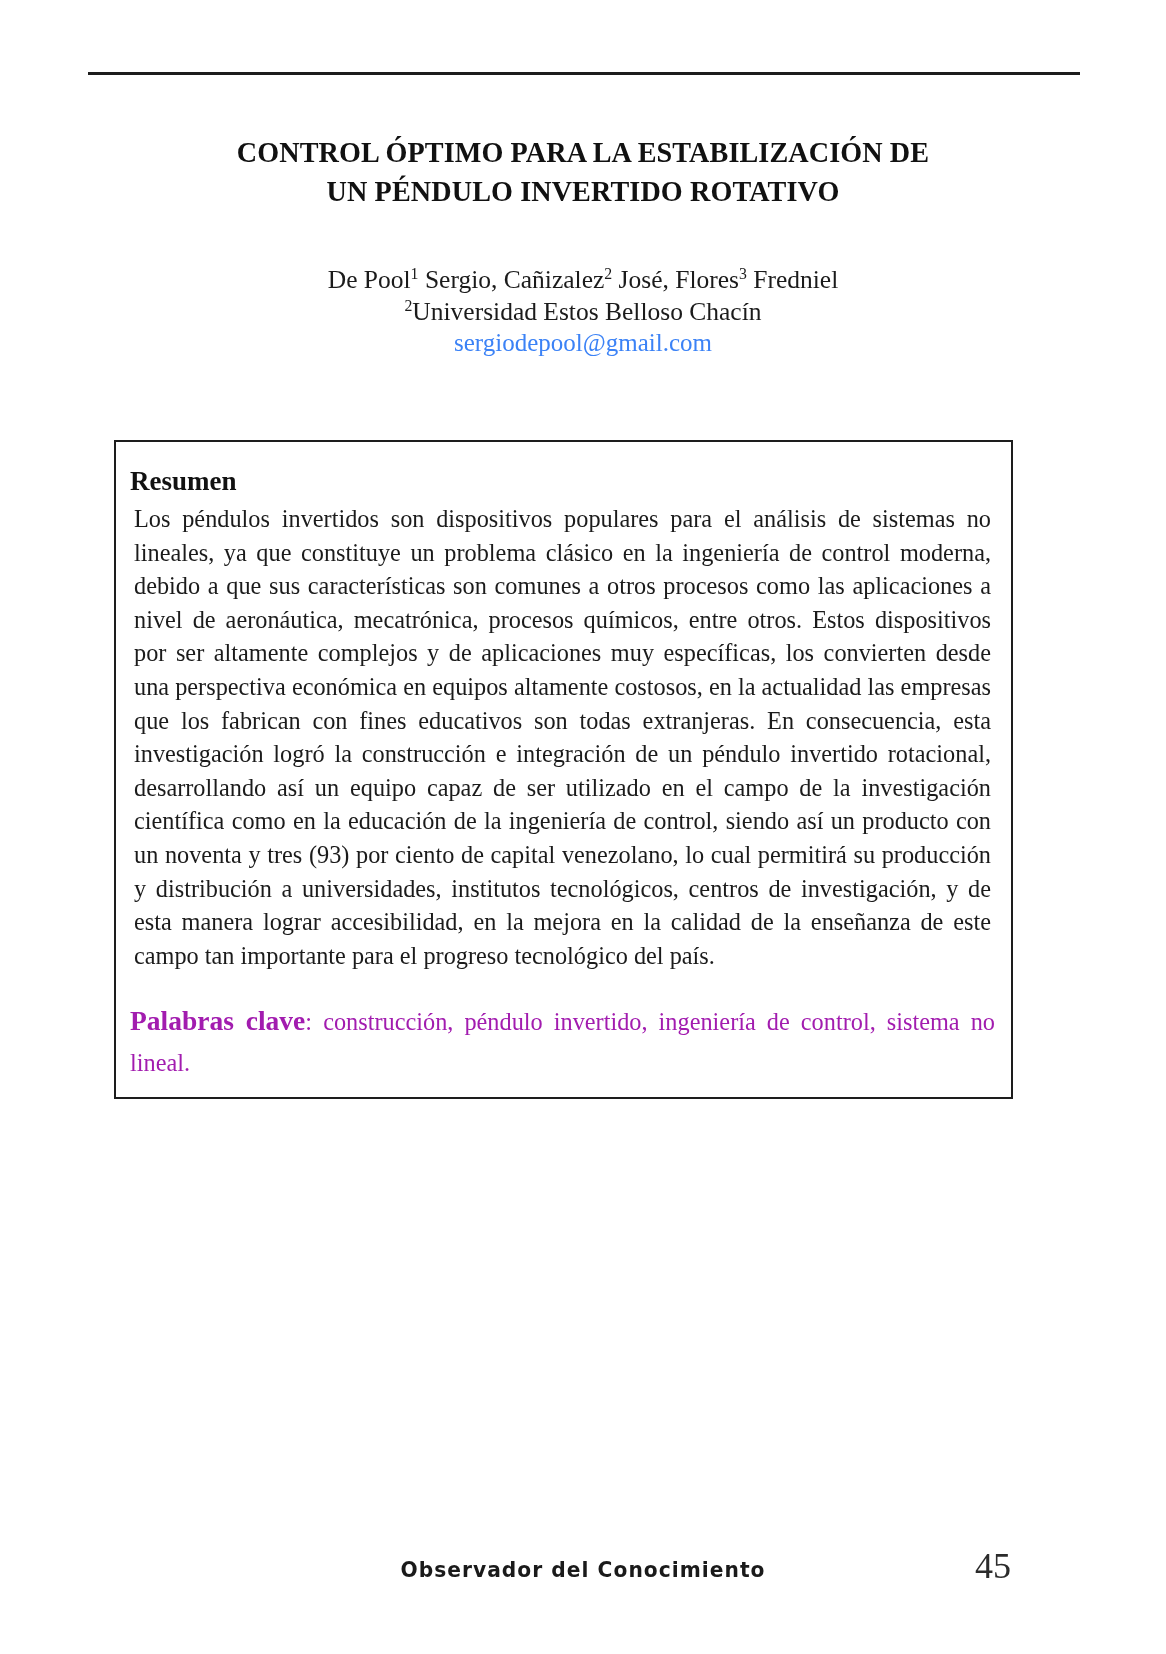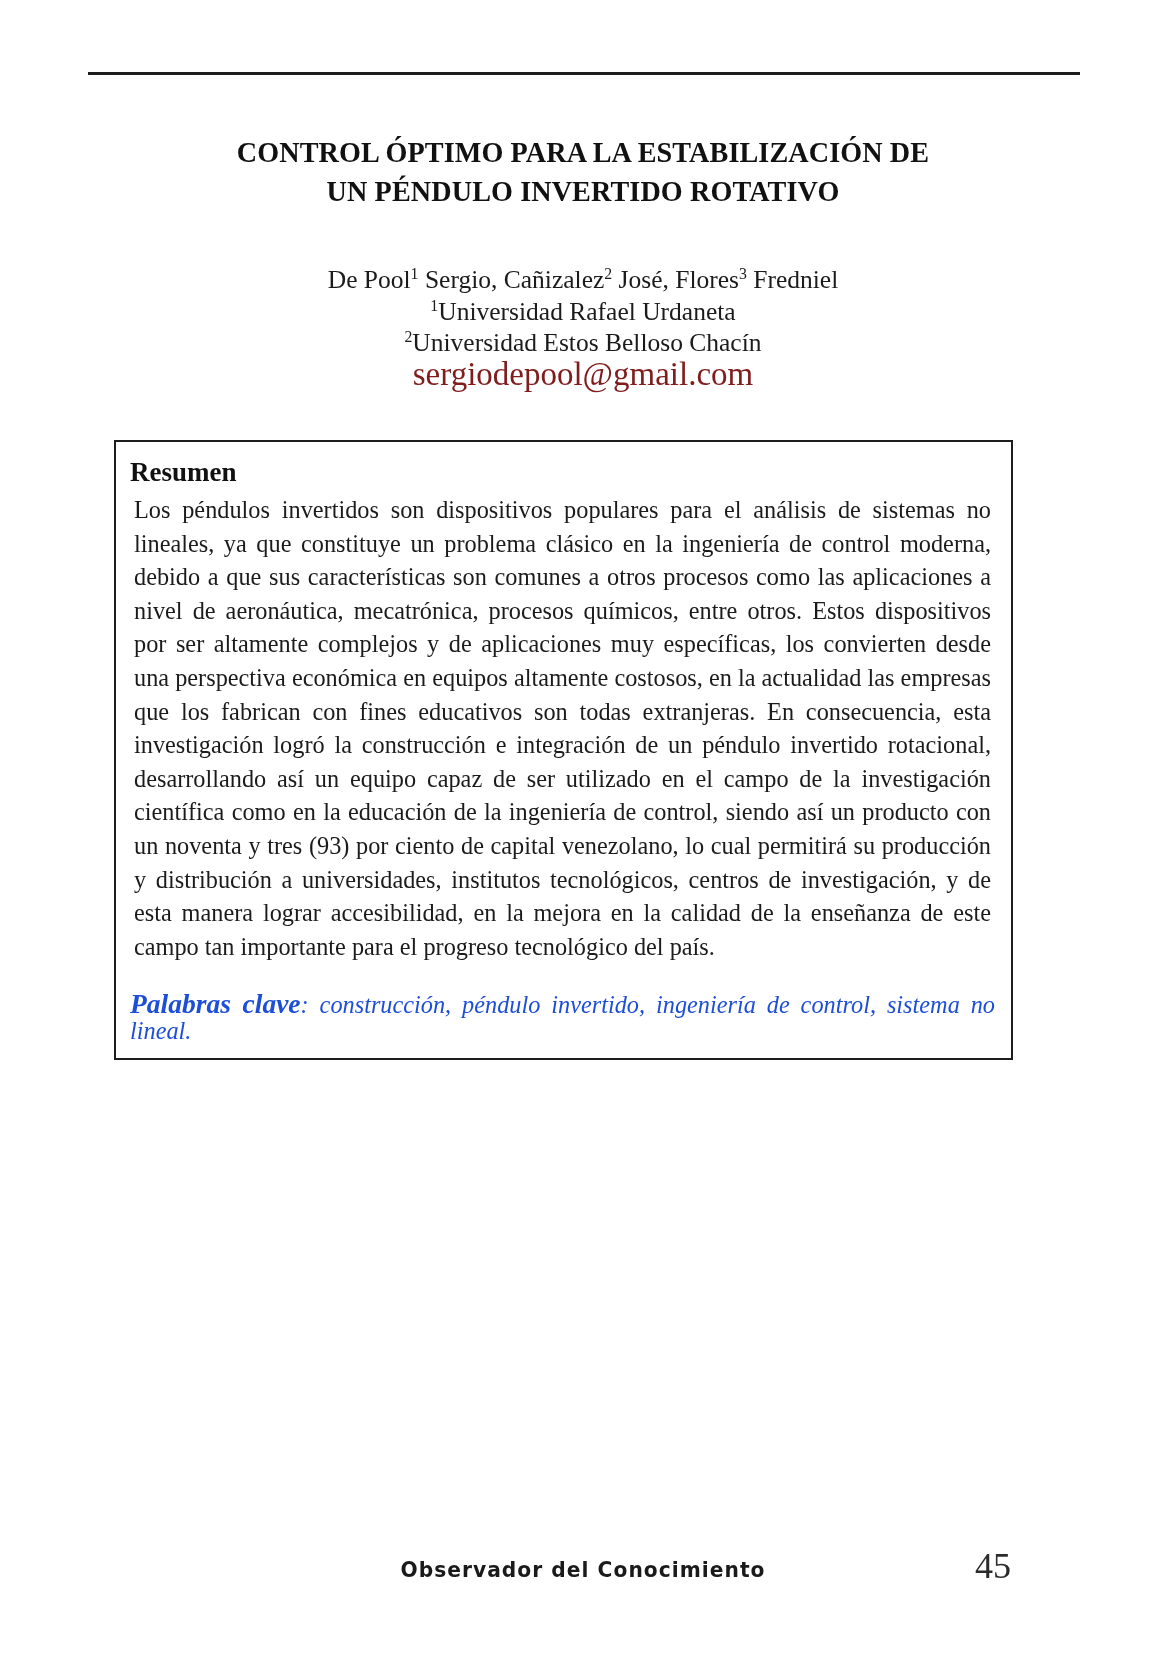--- a/index.html
+++ b/index.html
@@ -65,58 +65,57 @@
     font-size: 25.5px;
     line-height: 31.6px;
     color: #1b1b1b;
   }
   .author-line sup {
     font-size: 0.62em;
     vertical-align: super;
     line-height: 0;
   }
   .email-line {
-    font-size: 33px;
+    font-size: 25px;
     line-height: 31.6px;
-    color: #7f1d1d;
+    color: #3b82f6;
   }
 
   
   .abstract-box {
     position: absolute;
     left: 114px;
     top: 440px;
     width: 899px;
     border: 2.5px solid #1d1d1d;
     box-sizing: border-box;
-    padding: 14px 16px 14px 14px;
+    padding: 23px 16px 14px 14px;
   }
   .abstract-heading {
     font-weight: bold;
     font-size: 27px;
     line-height: 33px;
     margin: 0 0 2px 0;
     color: #111111;
   }
   .abstract-body {
     font-size: 24.3px;
     line-height: 33.6px;
     text-align: justify;
     text-justify: inter-word;
     margin: 4px;
     color: #1b1b1b;
     hyphens: none;
   }
   .keywords {
     font-size: 24.3px;
-    line-height: 26px;
+    line-height: 41px;
     text-align: justify;
     margin: 28px 0 0 0;
-    color: #1d4ed8;
-    font-style: italic;
+    color: #a21caf;
   }
   .keywords .kw-label {
     font-weight: bold;
     font-size: 27.5px;
   }
 
   
   .footer-journal {
     position: absolute;
     left: 0;
@@ -147,21 +146,20 @@
 
   <div class="top-rule"></div>
 
   <div class="title-block">
     <div class="title-line">CONTROL ÓPTIMO PARA LA ESTABILIZACIÓN DE</div>
     <div class="title-line">UN PÉNDULO INVERTIDO ROTATIVO</div>
   </div>
 
   <div class="authors-block">
     <div class="author-line"><span>De Pool</span><sup>1</sup><span> Sergio,</span> <span>Cañizalez</span><sup>2</sup><span> José,</span> <span>Flores</span><sup>3</sup><span> Fredniel</span></div>
-    <div class="author-line"><sup>1</sup><span>Universidad Rafael Urdaneta</span></div>
     <div class="author-line"><sup>2</sup><span>Universidad Estos Belloso Chacín</span></div>
     <div class="email-line">sergiodepool@gmail.com</div>
   </div>
 
   <div class="abstract-box">
     <div class="abstract-heading">Resumen</div>
     <p class="abstract-body">Los péndulos invertidos son dispositivos populares para el análisis de sistemas no lineales, ya que constituye un problema clásico en la ingeniería de control moderna, debido a que sus características son comunes a otros procesos como las aplicaciones a nivel de aeronáutica, mecatrónica, procesos químicos, entre otros. Estos dispositivos por ser altamente complejos y de aplicaciones muy específicas, los convierten desde una perspectiva económica en equipos altamente costosos, en la actualidad las empresas que los fabrican con fines educativos son todas extranjeras. En consecuencia, esta investigación logró la construcción e integración de un péndulo invertido rotacional, desarrollando así un  equipo capaz de ser utilizado en el campo de la investigación científica como en la educación de la ingeniería de control, siendo así un  producto con un noventa y tres (93) por ciento de capital venezolano, lo cual permitirá su producción y distribución a universidades, institutos tecnológicos, centros de investigación, y de esta manera lograr accesibilidad, en la mejora en la calidad de la enseñanza de este campo tan importante para el progreso tecnológico del país.</p>
     <p class="keywords"><span class="kw-label">Palabras clave</span><span>: </span><span>construcción, péndulo invertido, ingeniería de control, sistema no lineal.</span></p>
   </div>
 

